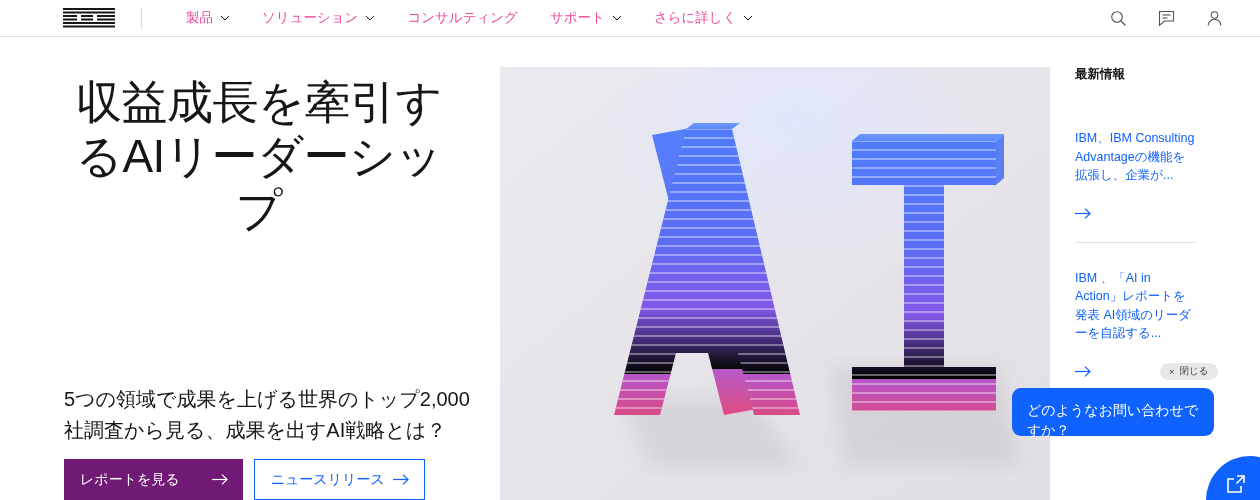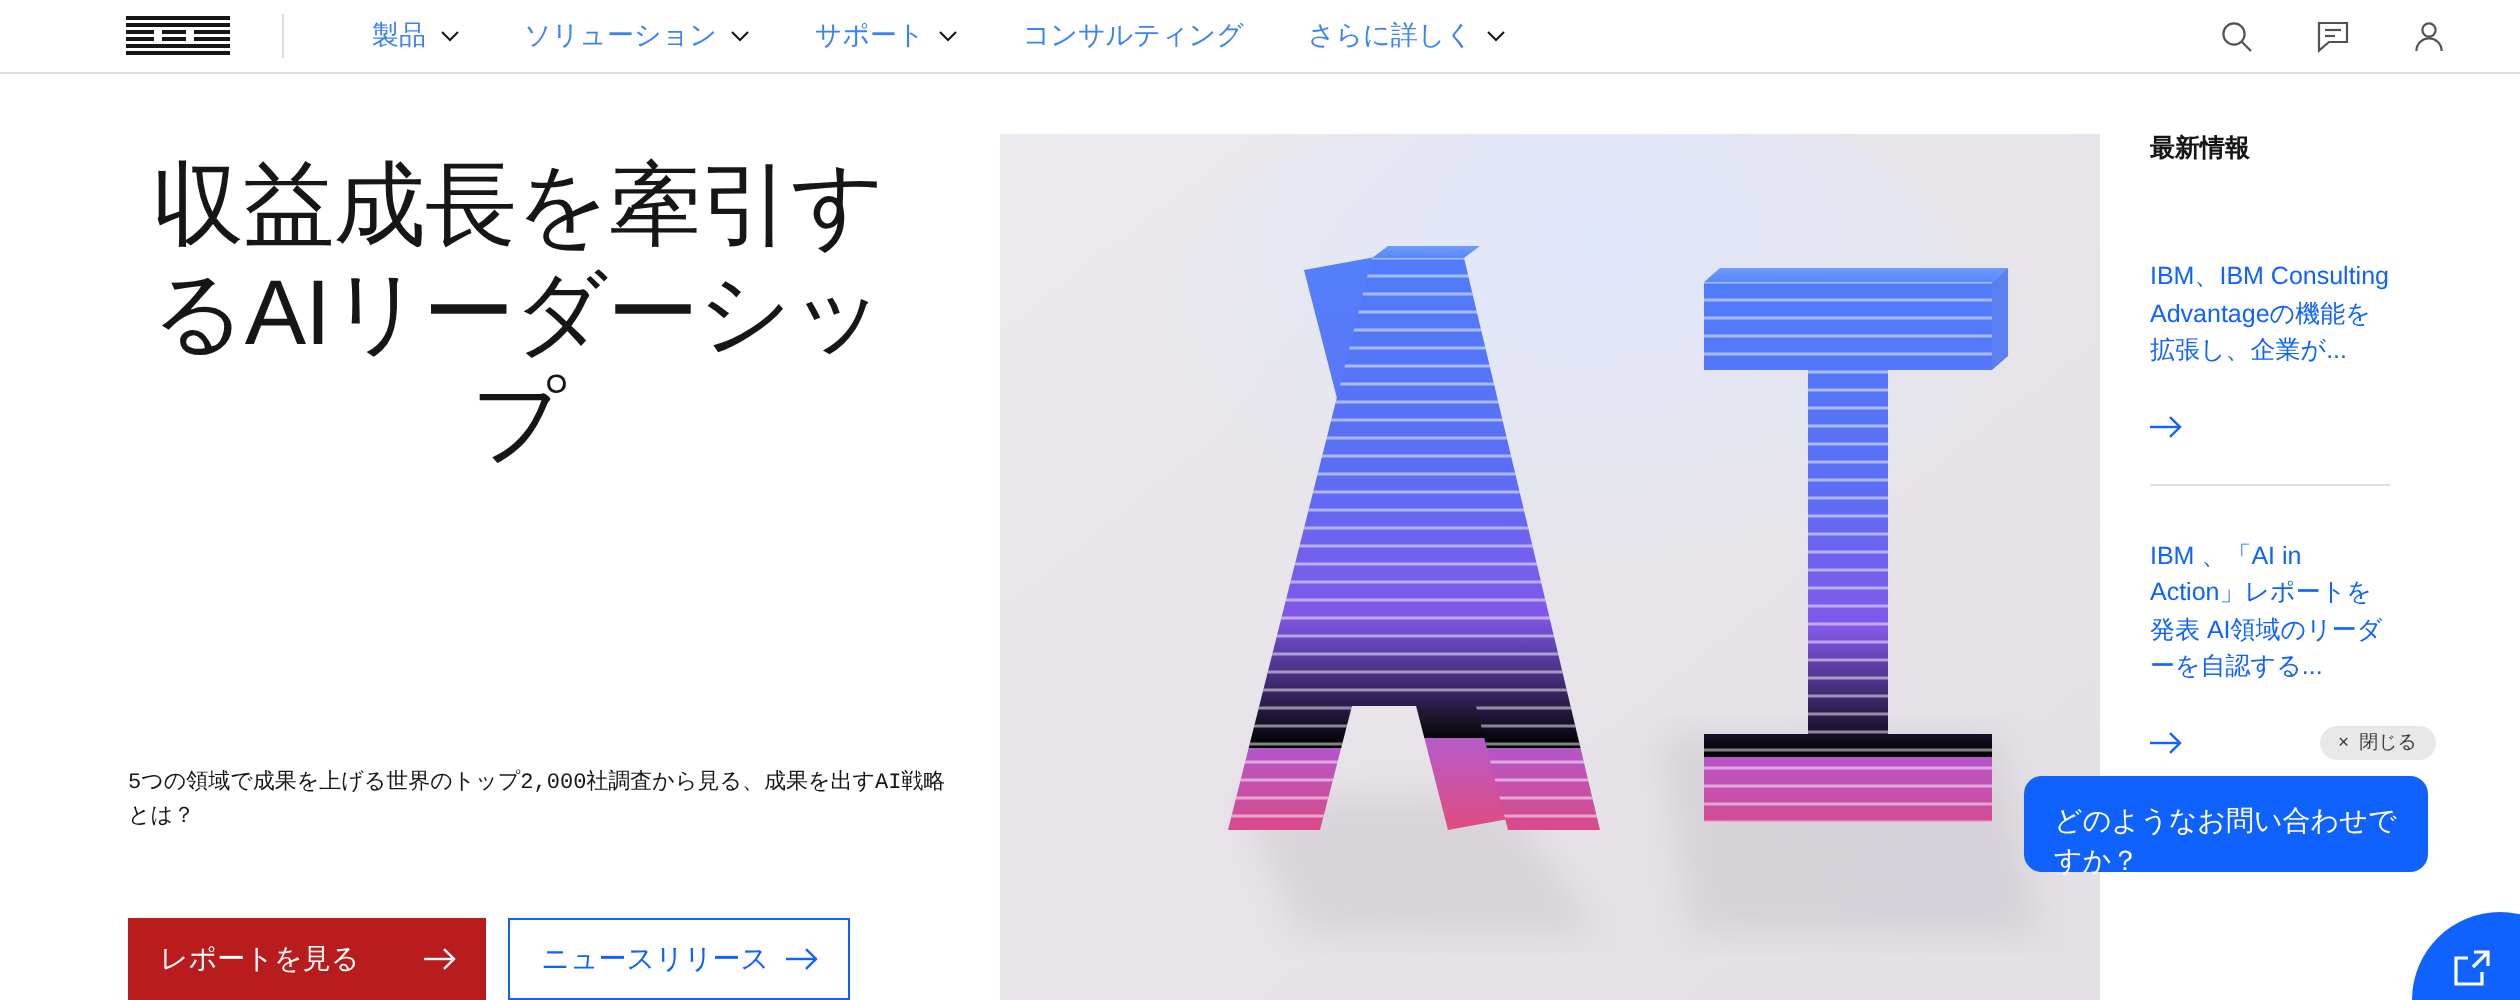--- a/index.html
+++ b/index.html
@@ -19,50 +19,50 @@
     border-bottom:1px solid #e0e0e0;
     display:flex; align-items:center;
   }
   #logo { margin-left:63px; width:52px; height:20px; display:block; }
   #nav-divider {
     width:1px; height:22px; background:#dcdcdc; margin-left:26px;
   }
   #nav { display:flex; align-items:center; margin-left:28px; }
   .nav-item {
     display:flex; align-items:center; gap:7px;
-    font-size:13.5px; color:#3b82f6; cursor:pointer;
+    font-size:13.5px; color:#ec4899; cursor:pointer;
     padding:0 16px; height:37px; white-space:nowrap;
   }
   .chev { display:block; }
   #header-actions {
     position:absolute; right:30px; top:0; height:37px;
     display:flex; align-items:center; gap:16px;
   }
   .hicon { width:32px; height:37px; display:flex; align-items:center; justify-content:center; cursor:pointer; }
 
   
   #hero-title {
     position:absolute; left:64px; top:76px; width:390px;
     font-size:46px; line-height:1.17; font-weight:400;
     letter-spacing:-0.5px; color:#161616;text-align:center;
   }
   #hero-sub {
     position:absolute; left:64px; top:384px; width:410px;
-    font-size:11px; line-height:1.55; color:#161616;font-family:Liberation Mono, monospace;
+    font-size:20px; line-height:1.55; color:#161616;
   }
   #hero-ctas {
     position:absolute; left:64px; top:459px;
     display:flex; gap:11px;
   }
   .cta {
     display:flex; align-items:center; justify-content:space-between;
     height:41px; font-size:14px; cursor:pointer; white-space:nowrap;
   }
   .cta-primary {
-    background:#b91c1c; color:#ffffff;
+    background:#701a75; color:#ffffff;
     padding:0 14px 0 16px; min-width:159px; gap:32px;
   }
   .cta-secondary {
     background:#ffffff; color:#0f62fe;
     border:1px solid #0f62fe;
     padding:0 14px 0 16px; min-width:156px; gap:8px;
   }
 
   
   #hero-image {
@@ -137,27 +137,27 @@
             <path d="M1 1l4 4 4-4" stroke="#161616" stroke-width="1" fill="none"></path>
           </svg>
       </div>
       <div class="nav-item">
         <span>ソリューション</span>
         <svg class="chev" width="10" height="6" viewBox="0 0 10 6">
             <path d="M1 1l4 4 4-4" stroke="#161616" stroke-width="1" fill="none"></path>
           </svg>
       </div>
       <div class="nav-item">
+        <span>コンサルティング</span>
+      </div>
+      <div class="nav-item">
         <span>サポート</span>
         <svg class="chev" width="10" height="6" viewBox="0 0 10 6">
             <path d="M1 1l4 4 4-4" stroke="#161616" stroke-width="1" fill="none"></path>
           </svg>
-      </div>
-      <div class="nav-item">
-        <span>コンサルティング</span>
       </div>
       <div class="nav-item">
         <span>さらに詳しく</span>
         <svg class="chev" width="10" height="6" viewBox="0 0 10 6">
             <path d="M1 1l4 4 4-4" stroke="#161616" stroke-width="1" fill="none"></path>
           </svg>
       </div>
     </div>
 
     <div id="header-actions">

